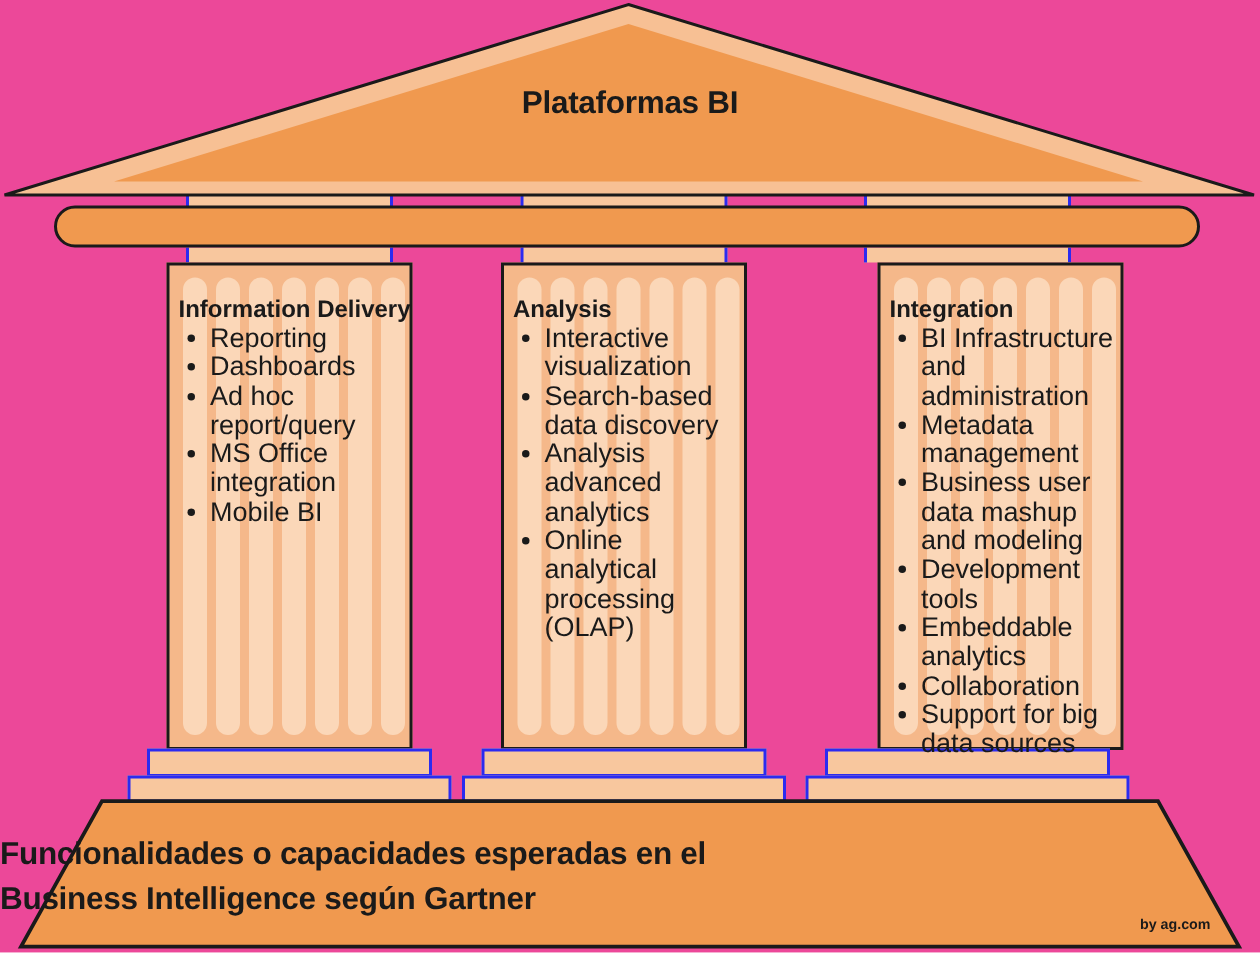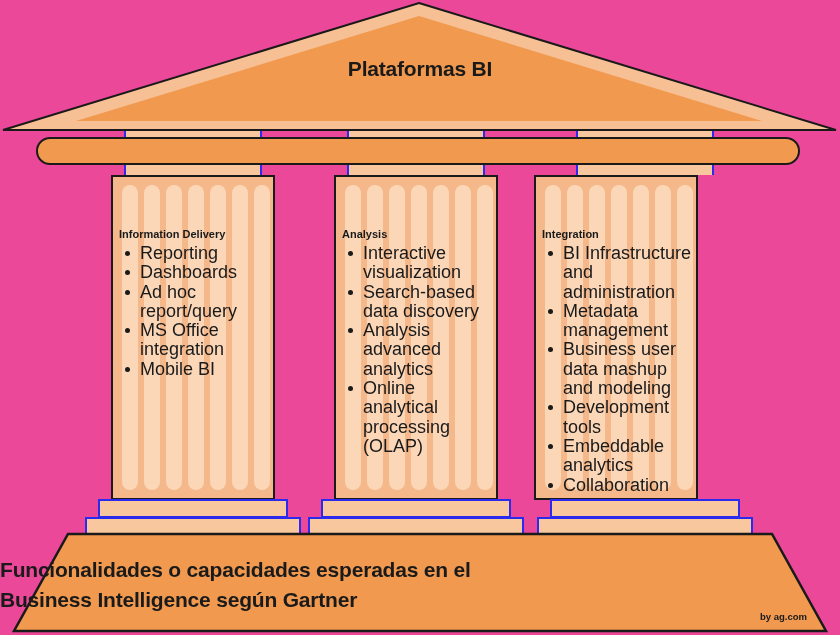--- a/index.html
+++ b/index.html
@@ -35,32 +35,32 @@
   .stub.c1 { left:124px; width:138px; }
   .stub.c2 { left:347px; width:138px; }
   .stub.c3 { left:576px; width:138px; }
 
   
   .shaft {
     position:absolute; top:175px; width:164px; height:325px;
     background:var(--flute_groove,#F5B88A); border:2px solid var(--outline,#1a1a1a);
     box-sizing:border-box;
   }
-  .shaft.c1 { left:111px; } .shaft.c2 { left:334px; } .shaft.c3 { left:534px; }
+  .shaft.c1 { left:111px; } .shaft.c2 { left:334px; } .shaft.c3 { left:585px; }
   .flute {
     position:absolute; top:8px; bottom:8px; width:16px; border-radius:8px;
     background:var(--flute_light,#FBD7B8);
   }
   .flute:nth-of-type(1){left:9px;}  .flute:nth-of-type(2){left:31px;}
   .flute:nth-of-type(3){left:53px;} .flute:nth-of-type(4){left:75px;}
   .flute:nth-of-type(5){left:97px;} .flute:nth-of-type(6){left:119px;}
   .flute:nth-of-type(7){left:141px;}
 
   .pillar-content { position:absolute; left:6px; right:4px; top:20px; z-index:2; }
-  .pillar-heading { font-size:11px; font-weight:bold; line-height:19px; white-space:nowrap;margin-top:28px; }
+  .pillar-heading { font-size:16px; font-weight:bold; line-height:19px; white-space:nowrap; }
   .pillar-list { margin:0; padding:0 0 0 21px; list-style:none; }
   .pillar-list li { position:relative; font-size:18px; line-height:19.3px; }
   .pillar-list li::before {
     content:""; position:absolute; left:-15px; top:7px; width:5px; height:5px;
     border-radius:50%; background:var(--outline,#1a1a1a);
   }
 
   
   .plinth {
     position:absolute; background:var(--block_light,#F8C79E);
@@ -155,20 +155,21 @@
       <i class="flute"></i>
     <div class="pillar-content">
       <div class="pillar-heading">Integration</div>
       <ul class="pillar-list">
           <li>BI Infrastructure and administration</li>
           <li>Metadata management</li>
           <li>Business user data mashup and modeling</li>
           <li>Development tools</li>
           <li>Embeddable analytics</li>
           <li>Collaboration</li>
+          <li>Support for big data sources</li>
         </ul>
     </div>
   </div>
 
   <div class="plinth p1 c1"></div>
   <div class="plinth p1 c2"></div>
   <div class="plinth p1 c3"></div>
   <div class="plinth p2 c1"></div>
   <div class="plinth p2 c2"></div>
   <div class="plinth p2 c3"></div>

